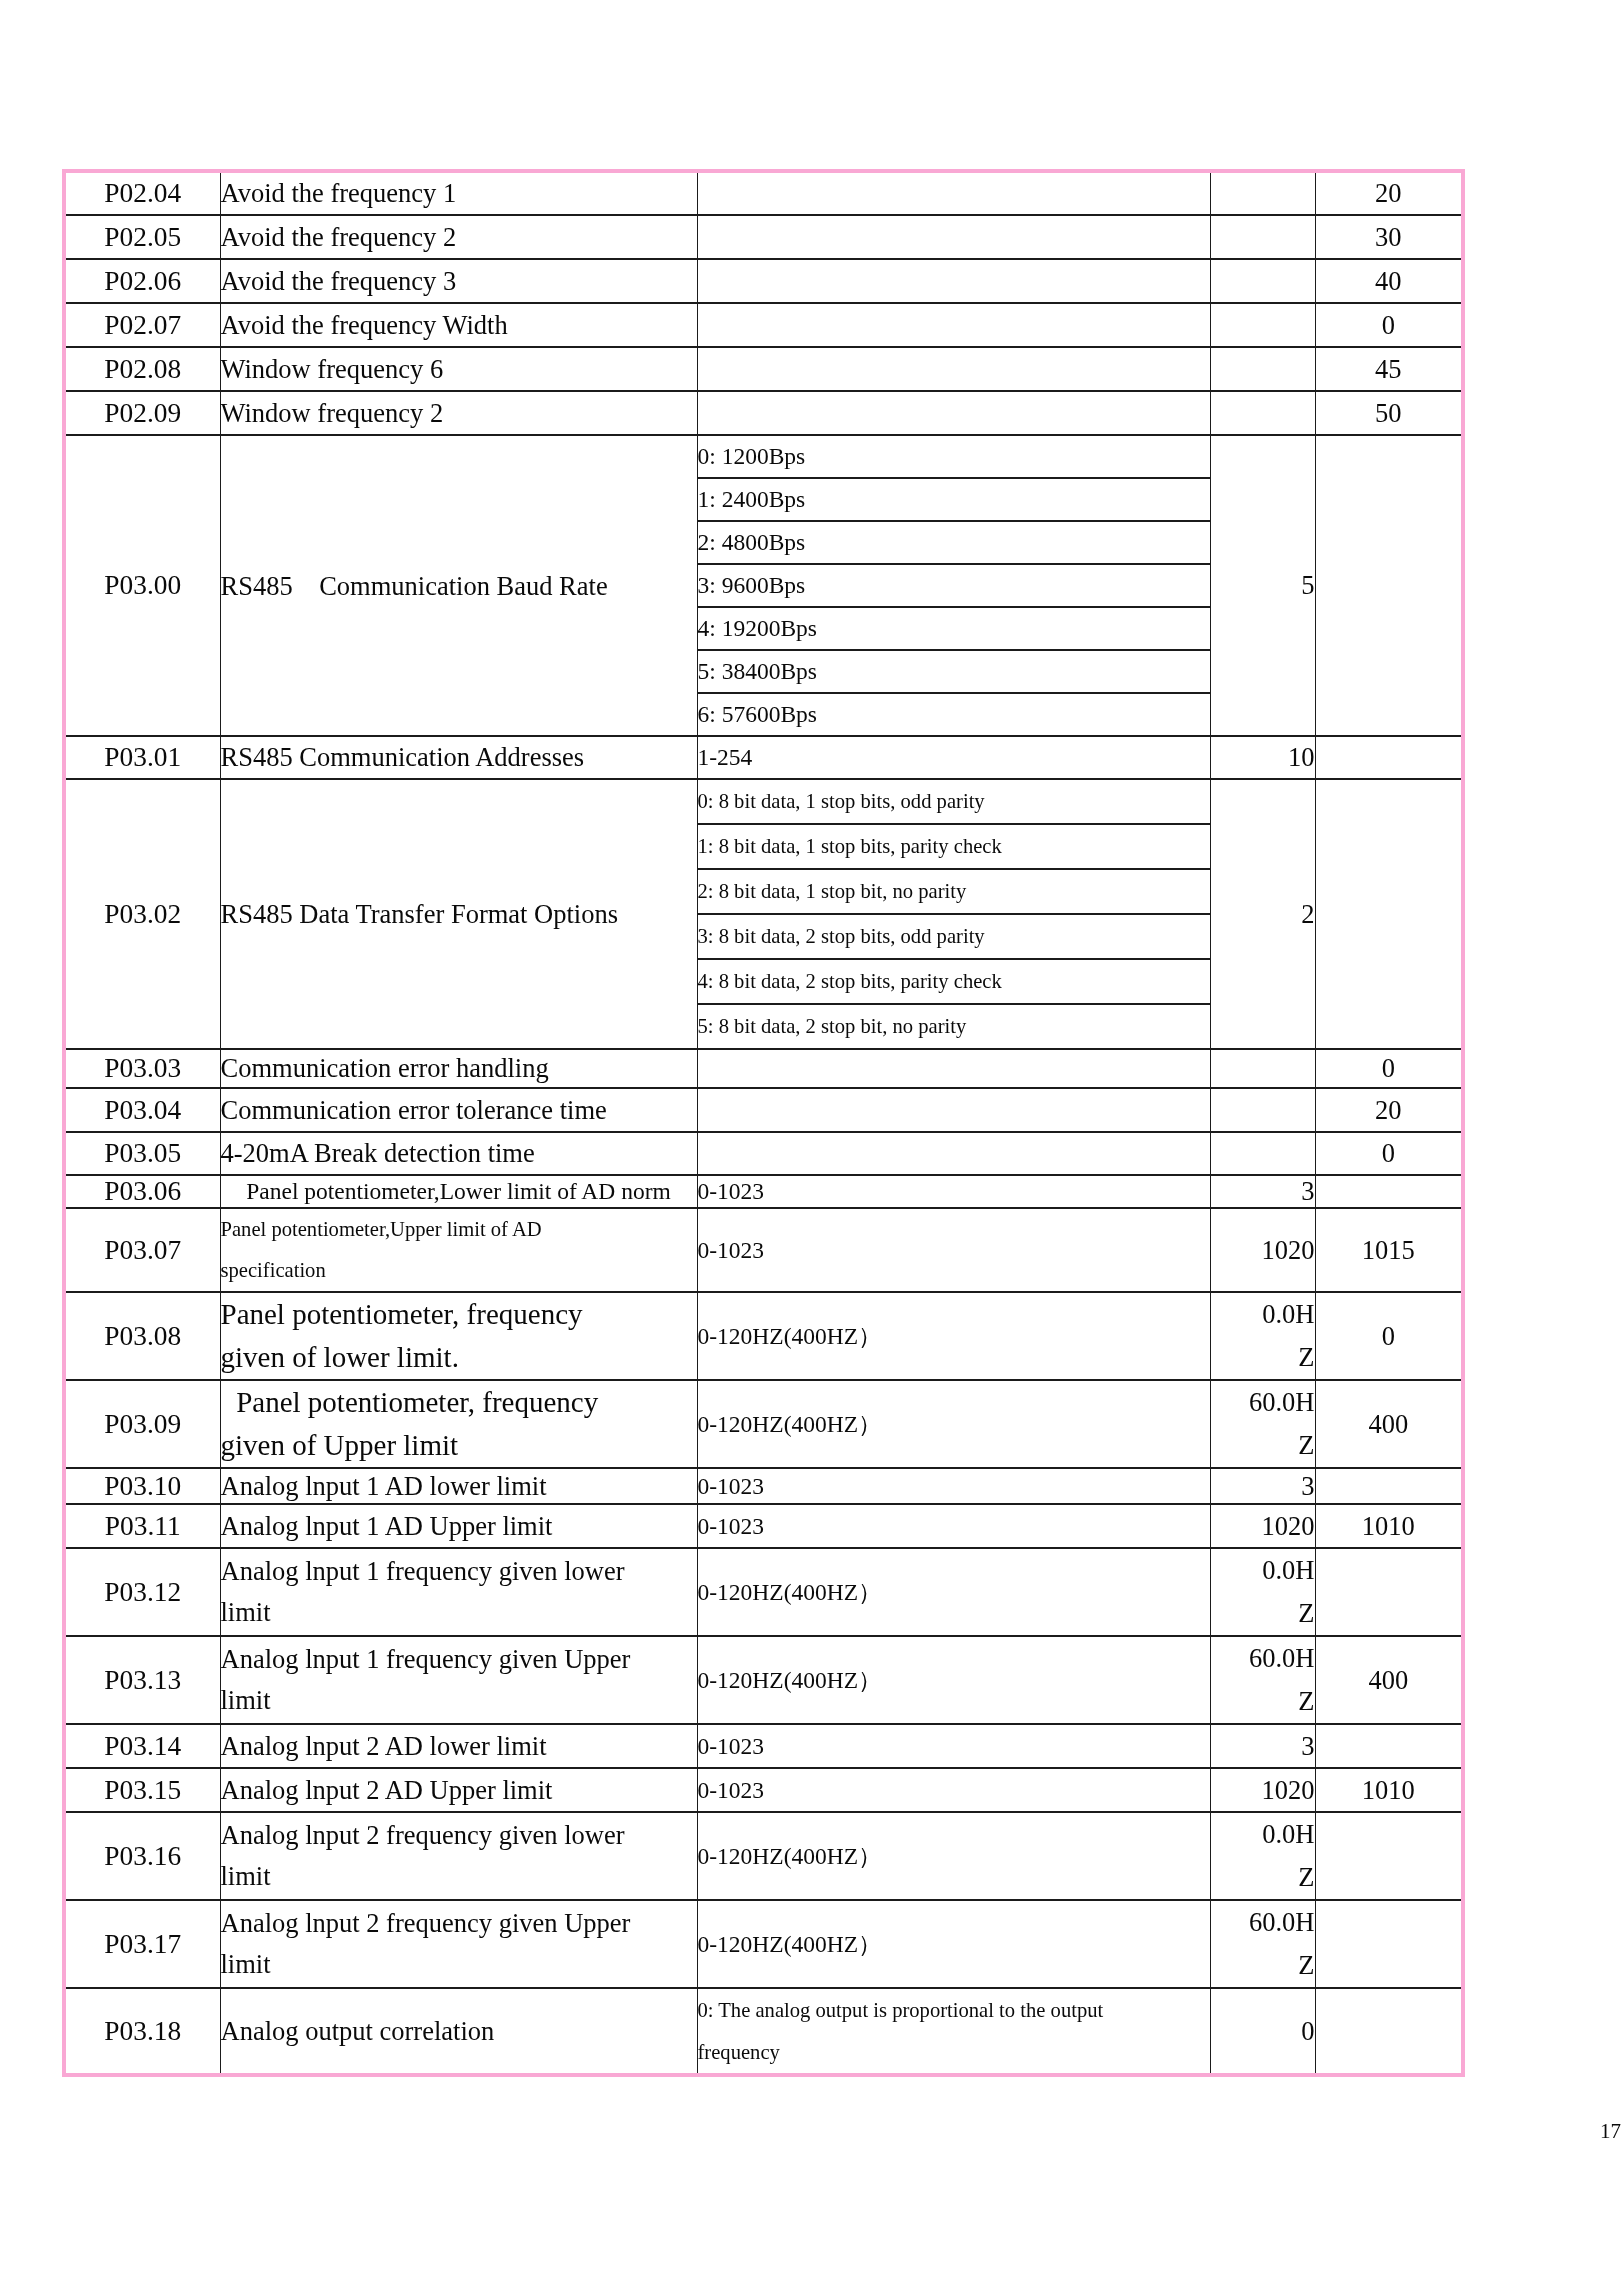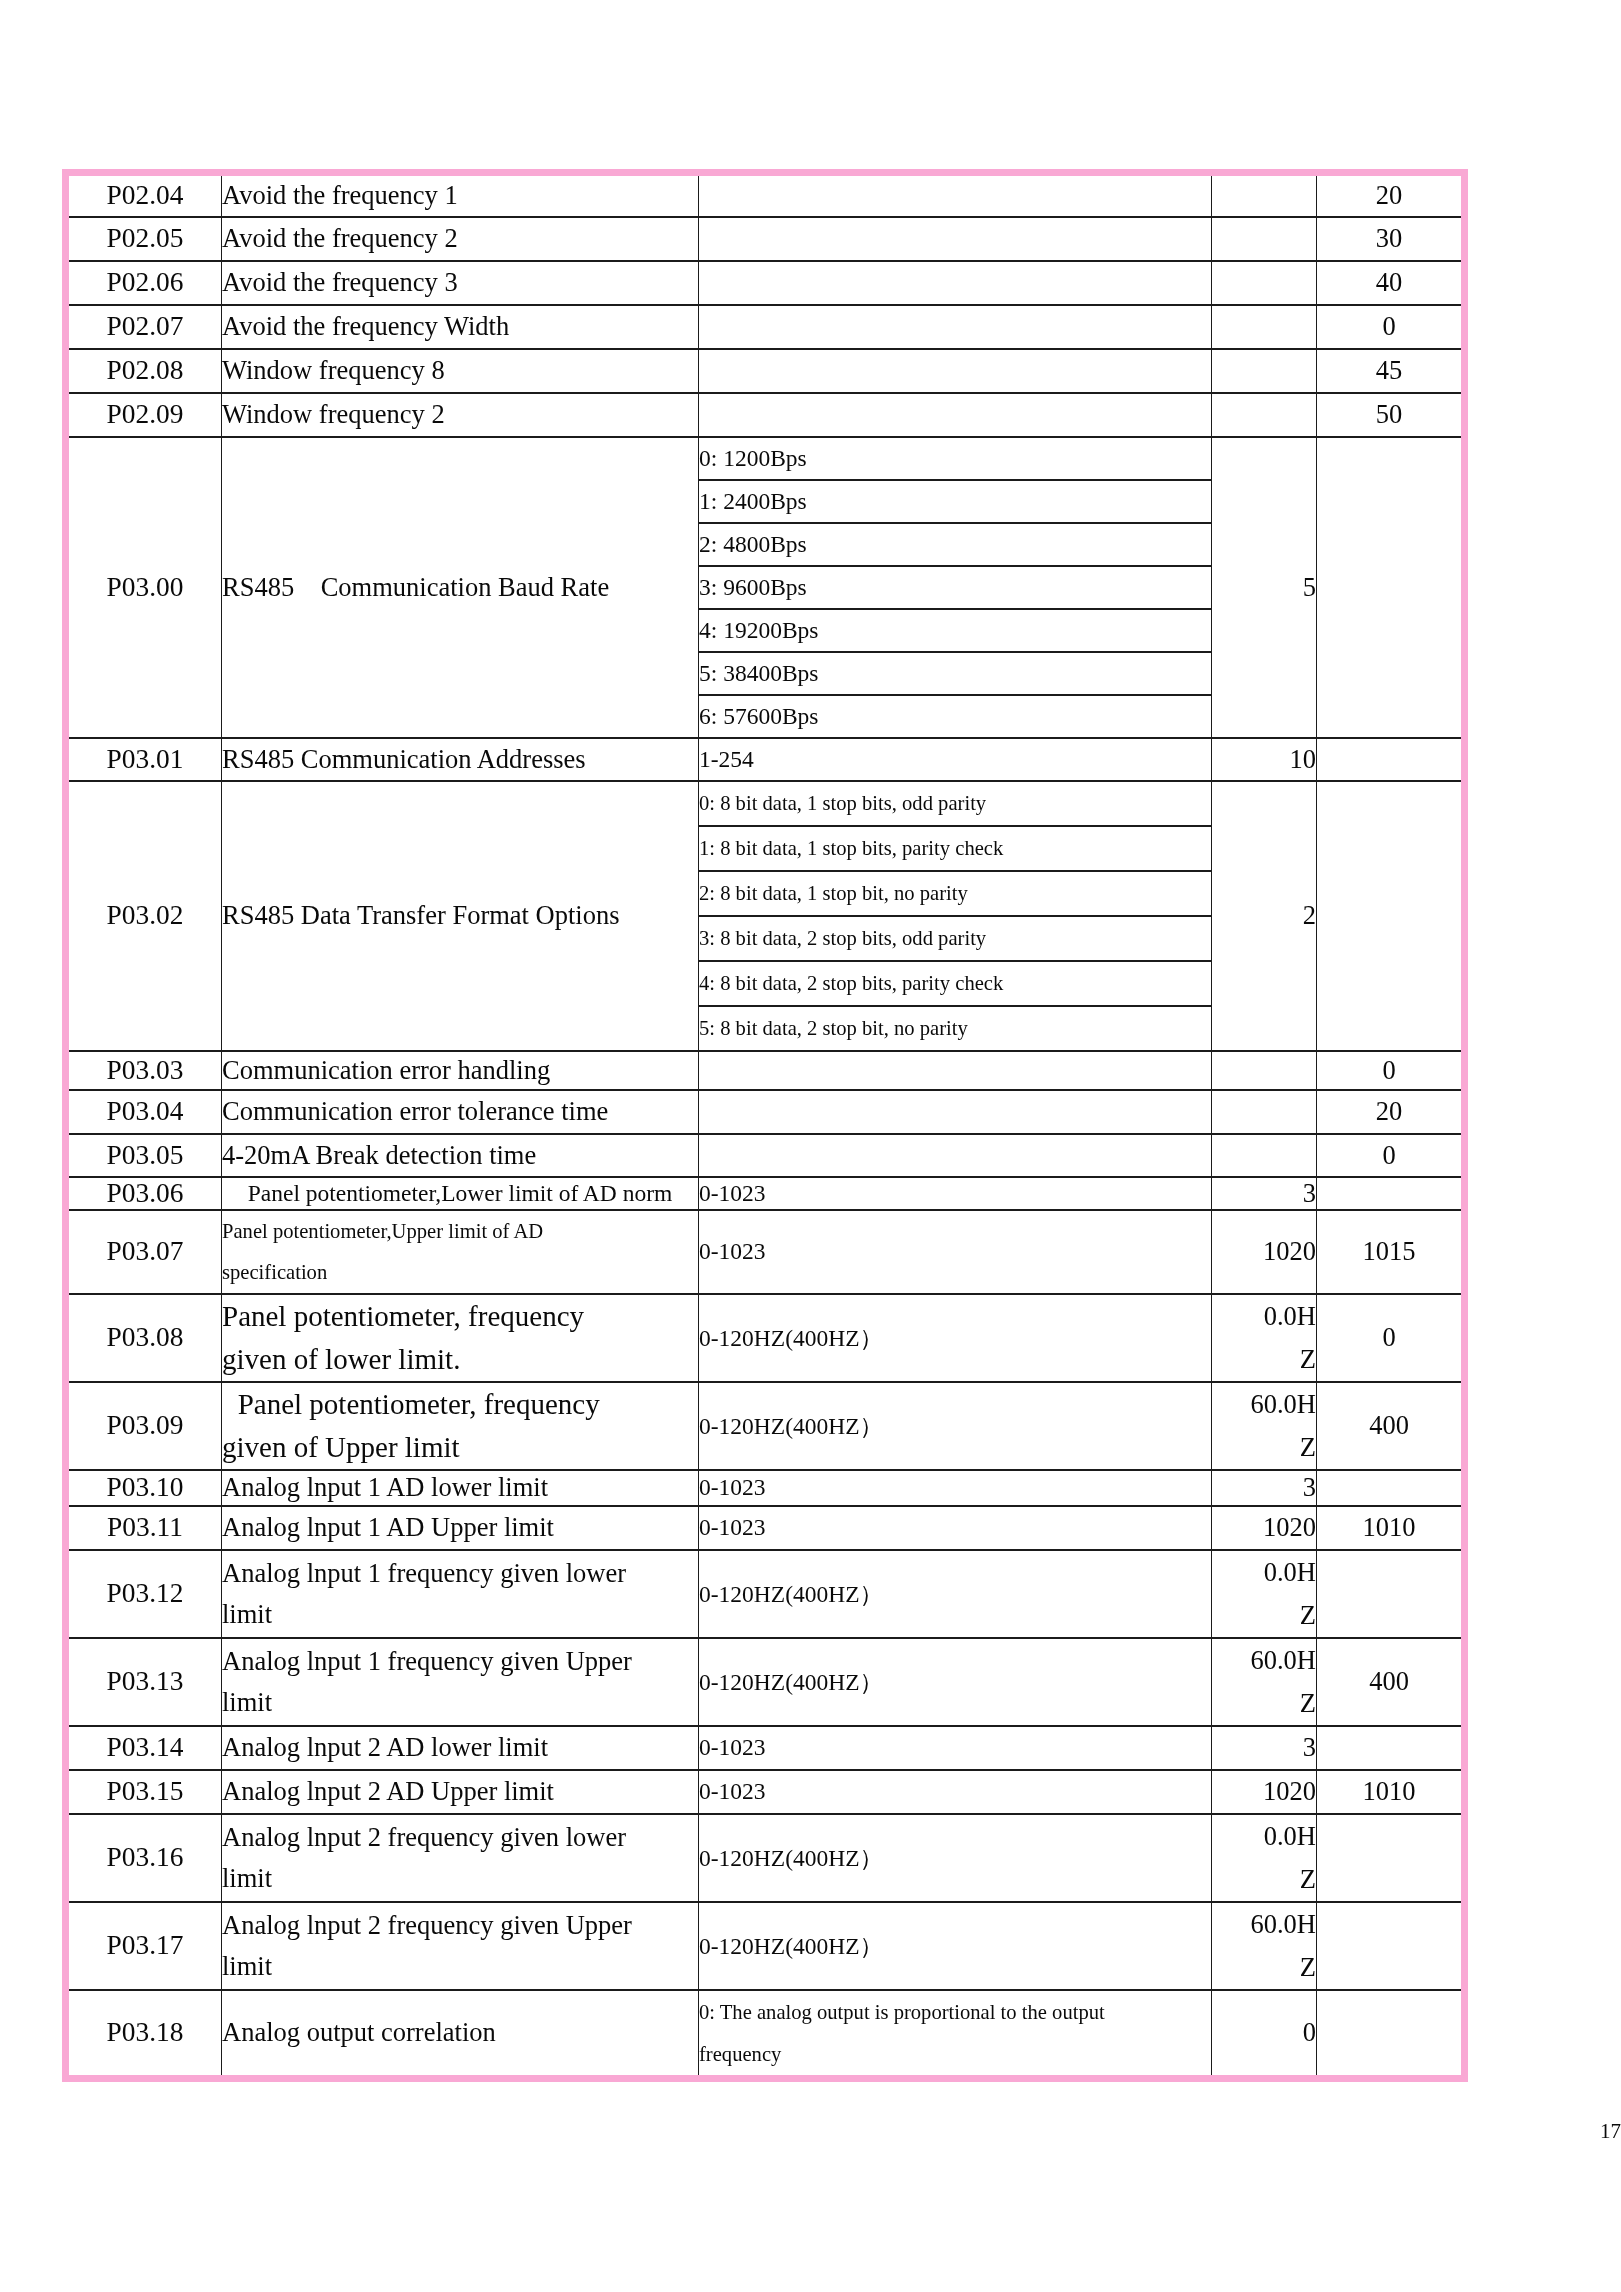--- a/index.html
+++ b/index.html
@@ -8,21 +8,21 @@
     background:#ffffff;
     position:relative;
     font-family:"Liberation Serif","DejaVu Serif",serif;
     color:#0a0a0a;
   }
   #param-table{
     position:absolute;left:62px;top:169px;
     width:1399px;
     border-collapse:collapse;
     table-layout:fixed;
-    border:7px solid #f9a8d4;
+    border:4px solid #f9a8d4;
   }
   #param-table td{
     border:1px solid #1b1b1b;
     border-top-width:2px;
     border-bottom-width:2px;
     vertical-align:middle;
     overflow:hidden;
     padding:0;
   }
   td.code{
@@ -113,21 +113,21 @@
     <tr style="height:44px">
       <td class="code">P02.07</td>
       <td class="desc">Avoid the frequency Width</td>
       <td class="range"></td>
       <td class="def"></td>
       <td class="val">0</td>
     </tr>
 
     <tr style="height:44px">
       <td class="code">P02.08</td>
-      <td class="desc">Window frequency 8</td>
+      <td class="desc">Window frequency 6</td>
       <td class="range"></td>
       <td class="def"></td>
       <td class="val">45</td>
     </tr>
 
     <tr style="height:44px">
       <td class="code">P02.09</td>
       <td class="desc">Window frequency 2</td>
       <td class="range"></td>
       <td class="def"></td>

